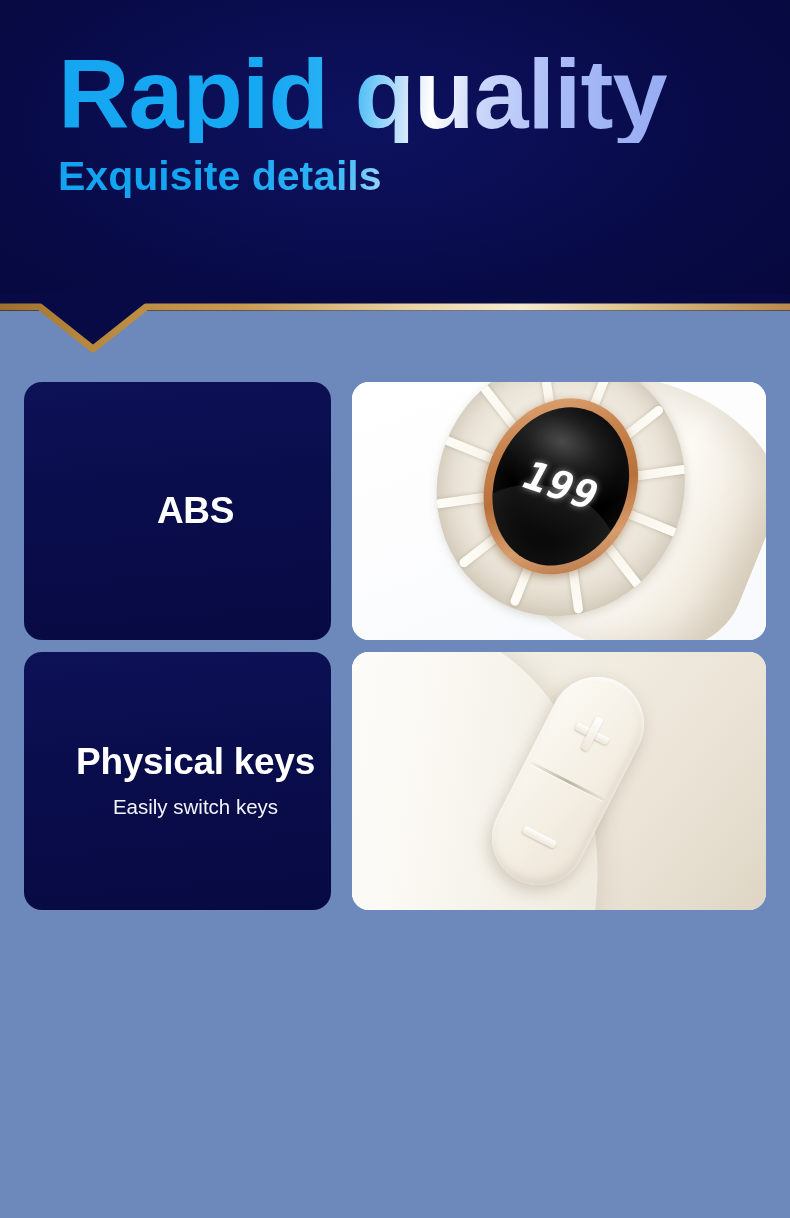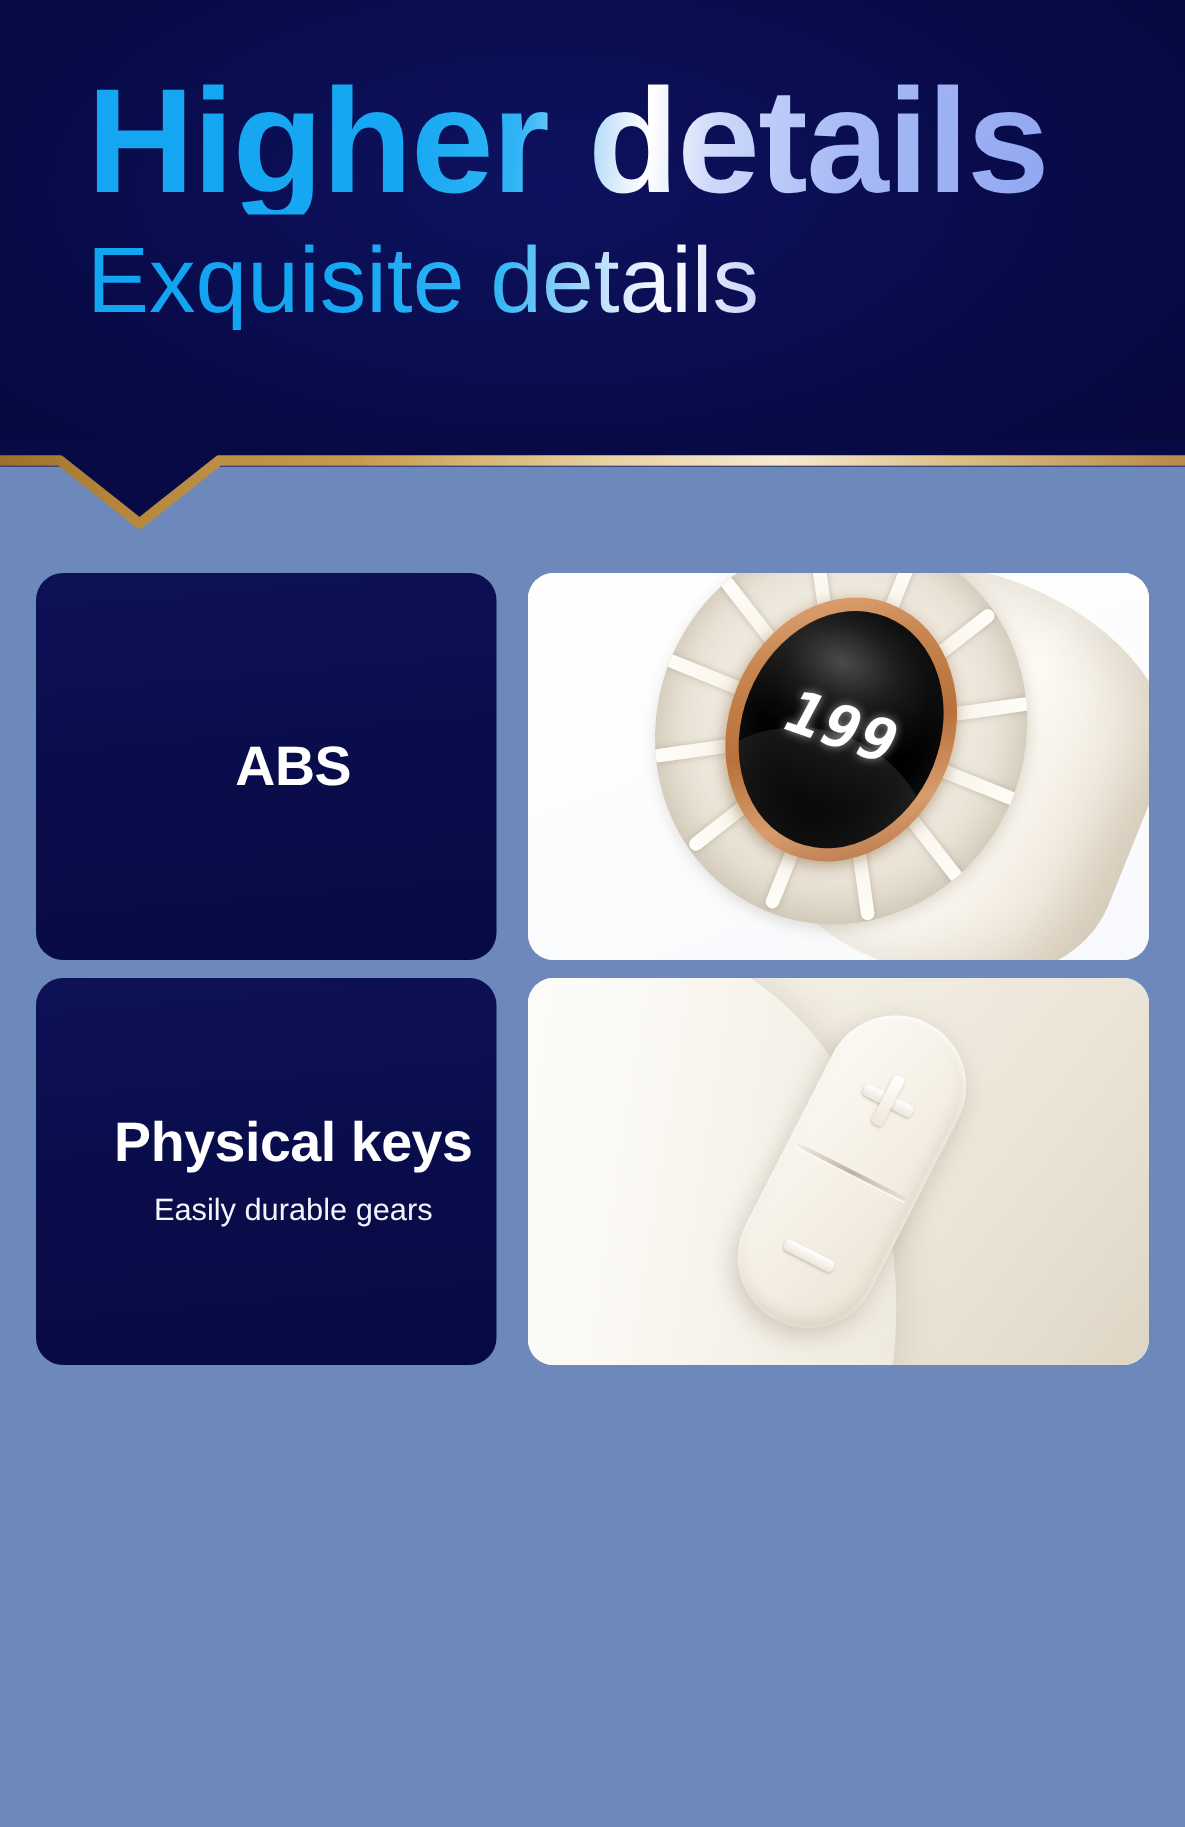--- a/index.html
+++ b/index.html
@@ -39,22 +39,22 @@
         #93a8f2 88%,
         #8ea4f1 100%);
     -webkit-background-clip:text;
     background-clip:text;
     color:transparent;
     -webkit-text-fill-color:transparent;
   }
 
   .subtitle {
     margin-top:12px;
-    font-size:62px;
-    font-weight:400;
+    font-size:41px;
+    font-weight:700;
     line-height:1.05;
     letter-spacing:0px;
     white-space:nowrap;
     background-image:linear-gradient(95deg,
         #12a3f1 0%,
         #15a6f2 22%,
         #2fb4f5 38%,
         #cfe5fb 49%,
         #fdfdff 54%,
         #d2dcfb 60%,
@@ -270,21 +270,21 @@
     content:"";position:absolute;left:12px;top:-1px;width:3px;height:36px;
     background:rgba(170,175,185,.55);
   }
 </style>
 </head>
 <body>
 
 <div class="header">
   <div class="header-inner">
     <div class="title-wrap">
-      <div class="title">Higher details</div>
+      <div class="title">Rapid quality</div>
       <div class="subtitle">Exquisite details</div>
     </div>
   </div>
 </div>
 
 <div class="divider-zone">
   <svg width="790" height="62" viewBox="0 0 790 62">
     <defs>
       <linearGradient id="goldgrad" x1="0" y1="0" x2="1" y2="0">
         <stop offset="0" stop-color="#9c6f2c"></stop>
@@ -330,21 +330,21 @@
             </div>
           </div>
         </div>
       </div>
     </div>
   </div>
 
   <div class="row row-2">
     <div class="text-card">
       <div class="card-title">Physical keys</div>
-      <div class="card-sub">Easily durable gears</div>
+      <div class="card-sub">Easily switch keys</div>
     </div>
     <div class="photo-card">
       <div class="ph2">
         <div class="edge"></div>
         <div class="rocker">
           <div class="plus"></div>
           <div class="split"></div>
           <div class="minus"></div>
         </div>
       </div>

